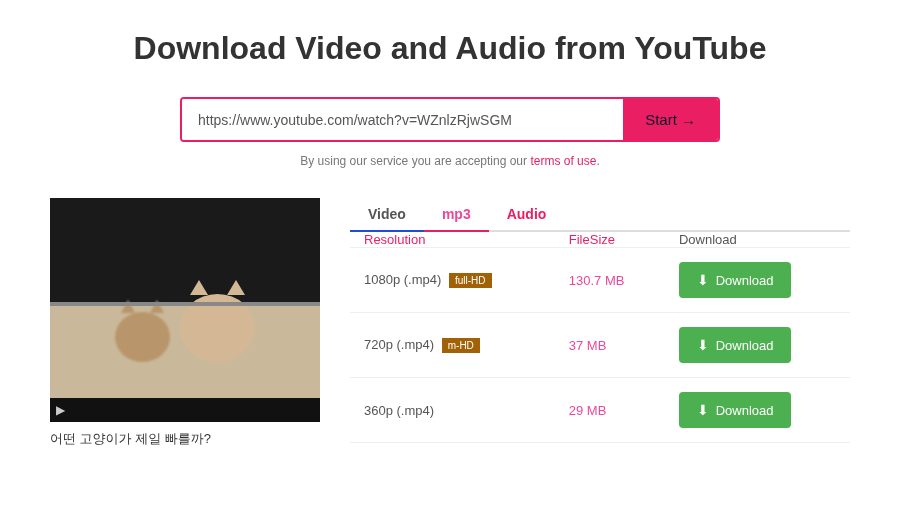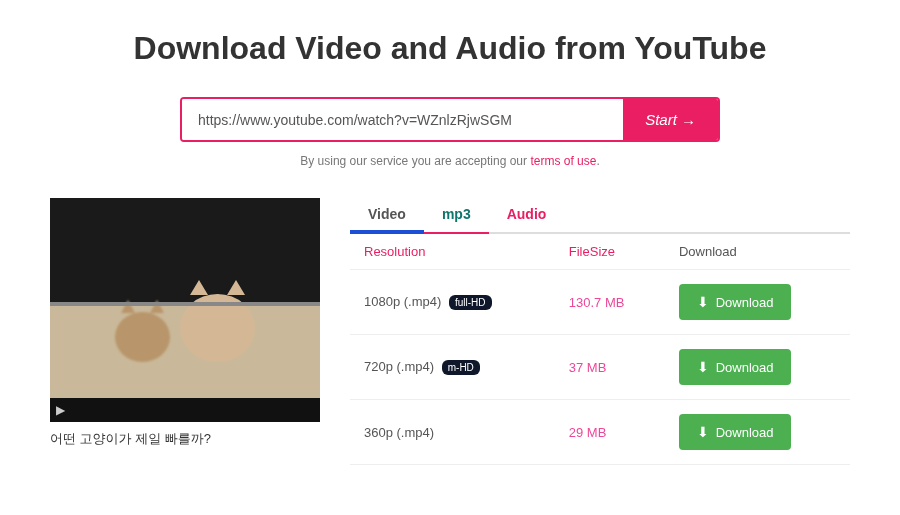--- a/index.html
+++ b/index.html
@@ -36,30 +36,29 @@
     .url-input {
       flex: 1;
       border: none;
       outline: none;
       padding: 12px 16px;
       font-size: 14px;
       color: #555;
     }
     .start-button {
       background: #e91e63;
-      color: #ffffff;
+      color: #0f172a;
       border: none;
       padding: 12px 22px;
       font-size: 15px;
       cursor: pointer;
       white-space: nowrap;
       display: flex;
       align-items: center;
       gap: 6px;
-      font-style: italic;
     }
     .terms-text {
       text-align: center;
       font-size: 12px;
       color: #777;
       margin-bottom: 30px;
     }
     .terms-link {
       color: #e91e63;
       text-decoration: none;
@@ -130,50 +129,50 @@
       margin-bottom: 0;
     }
     .tab {
       padding: 8px 18px;
       cursor: pointer;
       font-size: 14px;
       color: #555;
       border-bottom: 2px solid transparent;
       margin-bottom: -2px;
     }
-    .tab.active-video { color: #555; border-bottom: 4px solid #1d4ed8; font-weight: 600; }
-    .tab.active-mp3 { color: #0f766e; border-bottom: 2px solid #e91e63; font-weight: 600; }
+    .tab.active-video { color: #555; border-bottom: 2px solid #1d4ed8; font-weight: 600; }
+    .tab.active-mp3 { color: #ec4899; border-bottom: 2px solid #e91e63; font-weight: 600; }
     .tab.active-audio { color: #e91e63; font-weight: 600; }
     table {
       width: 100%;
       border-collapse: collapse;
       font-size: 13px;
     }
     thead tr th {
-      padding: 10px 14px;
+      padding: 0 14px;
       text-align: left;
       font-weight: 400;
       color: #e91e63;
       border-bottom: 1px solid #eee;
     }
     thead tr th:last-child { color: #555; }
     tbody tr td {
       padding: 14px 14px;
       border-bottom: 1px solid #eee;
       vertical-align: middle;
     }
     .resolution-cell { color: #555; }
     .filesize-cell { color: #ec4899; }
     .badge {
       display: inline-block;
-      background: #0f172a;
+      background: #a16207;
       color: #fff;
       font-size: 10px;
       padding: 2px 6px;
-      border-radius: 6px;
+      border-radius: 0;
       margin-left: 4px;
     }
     .download-btn {
       background: #4caf50;
       color: #fff;
       border: none;
       padding: 10px 18px;
       border-radius: 4px;
       cursor: pointer;
       font-size: 13px;

